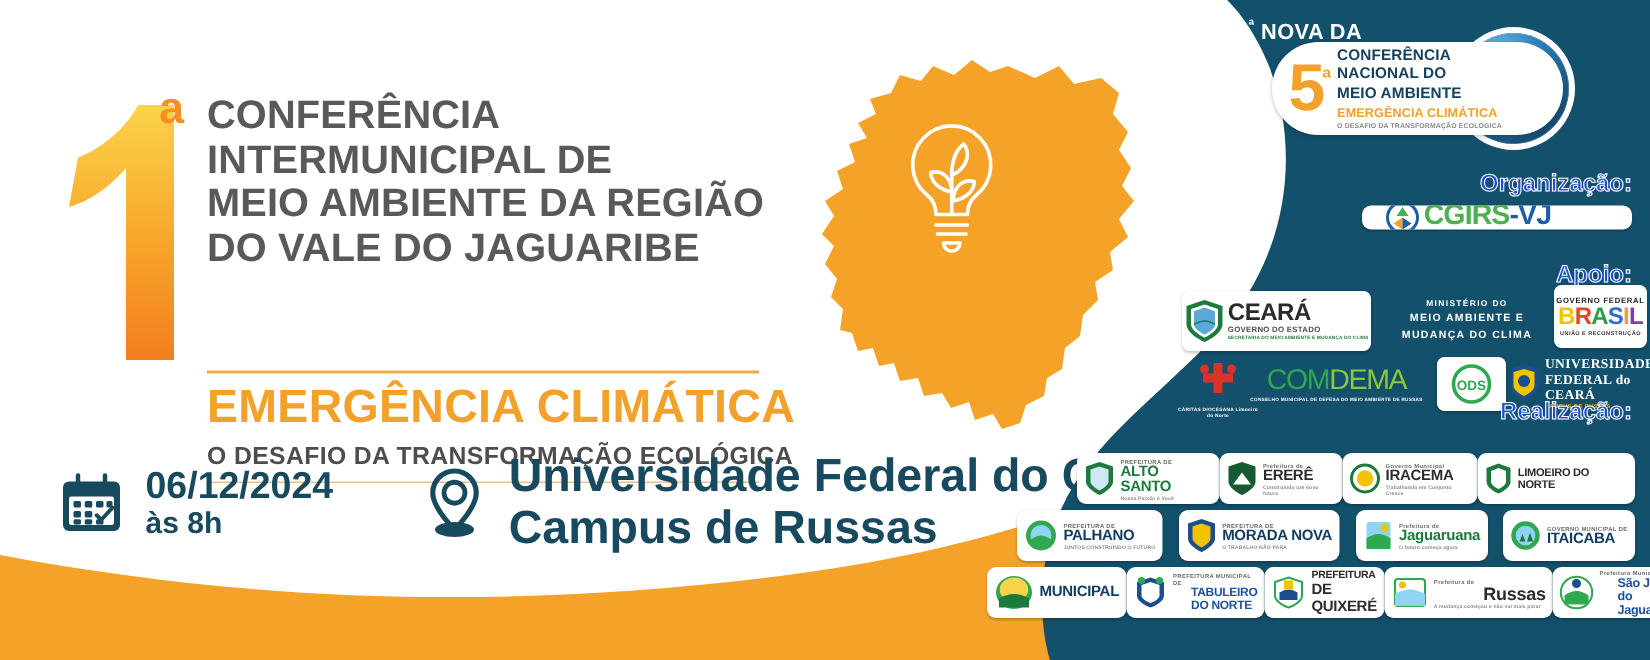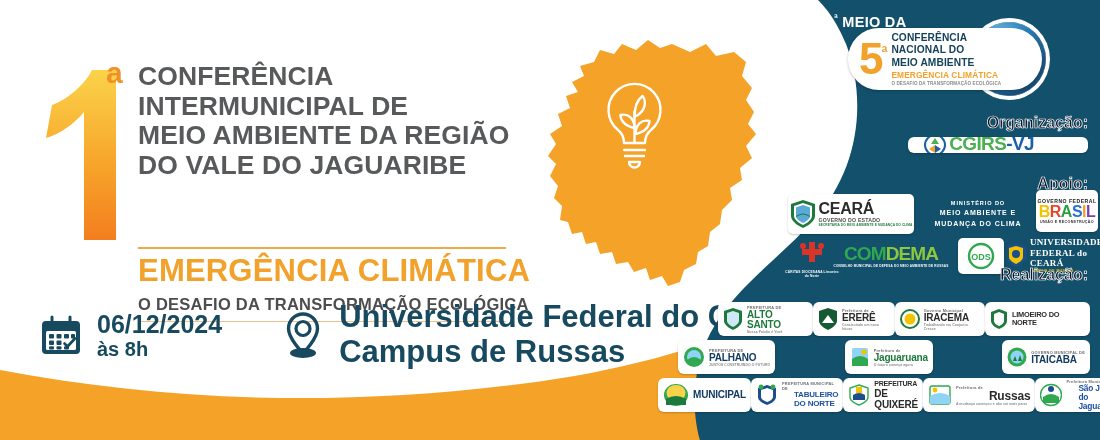--- a/index.html
+++ b/index.html
@@ -95,21 +95,21 @@
   .badge5 .btxt .b3{
     font-size:4.6px;font-weight:700;color:#8A8A8A;margin-top:1px;letter-spacing:.1px;
   }
   .globe{
     position:absolute;left:332px;top:22px;width:74px;height:74px;border-radius:50%;
     overflow:hidden;box-shadow:0 0 0 4px #fff;
   }
 
   
   .sec-label{
-    position:absolute;font-size:16px;font-weight:800;color:#0f172a;
+    position:absolute;font-size:16px;font-weight:800;color:#1d4ed8;
     -webkit-text-stroke:0.7px #ffffff; text-align:right;
   }
   .lbl-org{right:12px;top:114px;}
   .lbl-apoio{right:12px;top:175px;text-align:right;}
   .lbl-real{right:12px;top:266px;}
 
   
   .chip{
     position:absolute;background:#ffffff;border-radius:5px;
     display:flex;align-items:center;justify-content:center;
@@ -263,21 +263,21 @@
         <span class="l1">Universidade Federal do Ceará</span>
         <span class="l2">Campus de Russas</span>
       </div>
     </div>
 
   </div>
 
   <div class="panel">
 
     <div class="etapa">
-      <span>1</span><span class="sup">ª</span><span> MEIO DA</span>
+      <span>1</span><span class="sup">ª</span><span> NOVA DA</span>
     </div>
 
     <div class="globe">
       <svg width="74" height="74" viewBox="0 0 74 74">
         <circle cx="37" cy="37" r="37" fill="url(#globeG)"></circle>
         <g fill="#3F9B4A" opacity=".95">
           <path d="M10,26 q10,-10 22,-6 q8,3 4,10 q-6,8 -16,6 q-10,-2 -10,-10 Z"></path>
           <path d="M34,42 q14,-6 24,2 q6,6 -2,12 q-12,8 -22,-2 q-6,-7 0,-12 Z"></path>
           <path d="M52,14 q12,2 14,12 q1,8 -8,8 q-10,0 -12,-10 q-1,-9 6,-10 Z"></path>
           <path d="M14,48 q8,-2 12,6 q2,7 -6,8 q-9,1 -10,-7 q0,-6 4,-7 Z"></path>
@@ -354,21 +354,21 @@
           <path d="M12,2 h6 v7 h7 v6 h-7 v7 h-6 v-7 h-7 v-6 h7 Z" fill="#D8342A"></path>
           <circle cx="6" cy="6" r="3" fill="#D8342A"></circle>
           <circle cx="24" cy="6" r="3" fill="#D8342A"></circle>
         </svg>
         <div style="font-size:3.2px;font-weight:700;color:#ffffff;letter-spacing:.2px;">CÁRITAS DIOCESANA Limoeiro do Norte</div>
       </div>
     </div>
 
     <div class="chip comdema">
       <div style="text-align:center;width:100%;">
-        <div style="font-size:19px;font-weight:700;letter-spacing:-.9px;line-height:1;">
+        <div style="font-size:19px;font-weight:400;letter-spacing:-.9px;line-height:1;">
           <span style="color:#2FA84F;">COM</span><span style="color:#8DC63F;">DEMA</span>
         </div>
         <div style="font-size:3.1px;font-weight:700;color:#ffffff;letter-spacing:.2px;margin-top:1px;">CONSELHO MUNICIPAL DE DEFESA DO MEIO AMBIENTE DE RUSSAS</div>
       </div>
     </div>
 
     <div class="chip ods">
       <svg width="36" height="28" viewBox="0 0 36 28">
         <circle cx="18" cy="14" r="12" fill="none" stroke="#2FA84F" stroke-width="2.4"></circle>
         <text x="18" y="18" font-size="9" font-weight="800" fill="#2FA84F" text-anchor="middle" font-family="Liberation Sans, sans-serif">ODS</text>
@@ -443,20 +443,31 @@
           <path d="M4,14 q7,-6 14,0 v4 h-14 Z" fill="#2FA84F"></path>
         </svg>
         <div class="mt">
           <div class="pre">PREFEITURA DE</div>
           <div class="nm navy">PALHANO</div>
           <div class="post">JUNTOS CONSTRUINDO O FUTURO</div>
         </div>
       </div>
       <div class="mchip">
         <svg class="crest" width="20" height="24" viewBox="0 0 20 24">
+          <path d="M10,1 L19,4 V14 C19,19 10,23 10,23 C10,23 1,19 1,14 V4 Z" fill="#1b4e8c"></path>
+          <path d="M10,4 L16,6 V14 C16,17 10,20 10,20 C10,20 4,17 4,14 V6 Z" fill="#F2C300"></path>
+        </svg>
+        <div class="mt">
+          <div class="pre">PREFEITURA DE</div>
+          <div class="nm navy">MORADA NOVA</div>
+          <div class="post">O TRABALHO NÃO PARA</div>
+        </div>
+      </div>
+      <div class="mchip">
+        <svg class="crest" width="20" height="24" viewBox="0 0 20 24">
           <rect x="2" y="3" width="16" height="18" rx="2" fill="#8fd4f5"></rect>
           <path d="M2,14 q8,-6 16,0 v7 h-16 Z" fill="#2FA84F"></path>
           <circle cx="14" cy="7" r="2.6" fill="#F2C300"></circle>
         </svg>
         <div class="mt">
           <div class="pre">Prefeitura de</div>
           <div class="nm green">Jaguaruana</div>
           <div class="post">O futuro começa agora</div>
         </div>
       </div>

